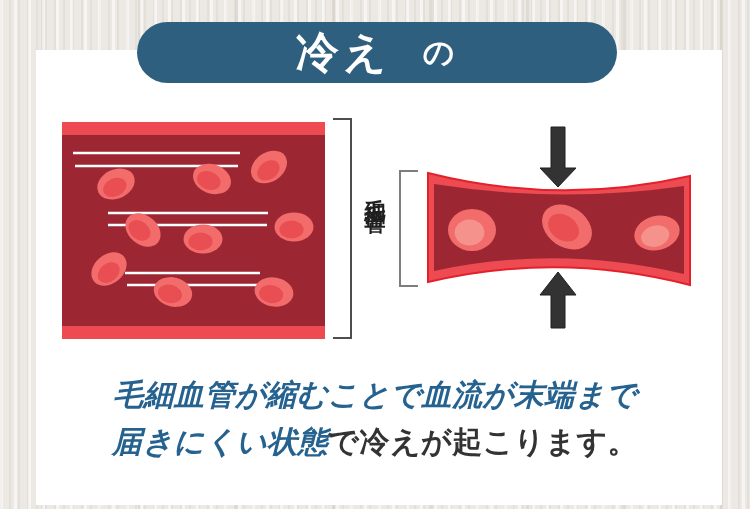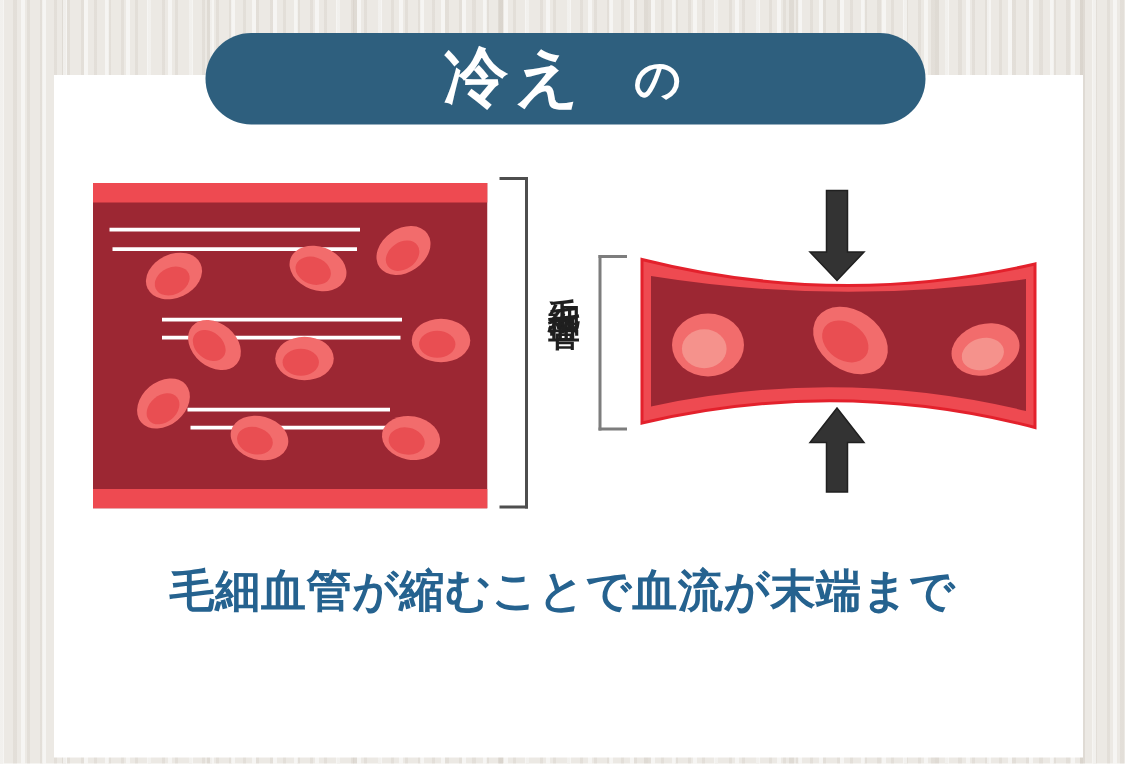--- a/index.html
+++ b/index.html
@@ -45,21 +45,21 @@
     position:absolute;left:359px;top:181px;
     writing-mode:vertical-rl;text-orientation:upright;
     font-size:21px;font-weight:600;color:#1f1f1f;letter-spacing:5px;
     line-height:32px;
   }
   #caption{
     position:absolute;left:0;top:371px;width:750px;
     text-align:center;font-size:30px;line-height:47px;font-weight:600;
     letter-spacing:0.5px;
   }
-  .cap-blue{color:#25628f;}
+  .cap-blue{color:#25628f;font-style:italic;}
   .cap-dark{color:#333333;}
 </style>
 </head>
 <body>
 
 <div id="stage">
 
   <div id="card"></div>
 
   <div id="title-banner">
@@ -143,15 +143,18 @@
         </g>
       </g>
     <polygon points="131,7 145,7 145,48 156,48 138,67 120,48 131,48" fill="#333333" stroke="#202020" stroke-width="1"></polygon>
     <polygon points="138,152 156,175 145,175 145,208 131,208 131,175 120,175" fill="#333333" stroke="#202020" stroke-width="1"></polygon>
   </svg>
 
   <div id="caption">
     <div>
       <span class="cap-blue">毛細血管が縮むことで血流が末端まで</span>
     </div>
+    <div>
+      <span class="cap-blue">届きにくい状態</span><span class="cap-dark">で冷えが起こります。</span>
+    </div>
   </div>
 
 </div>
 
 </body></html>

